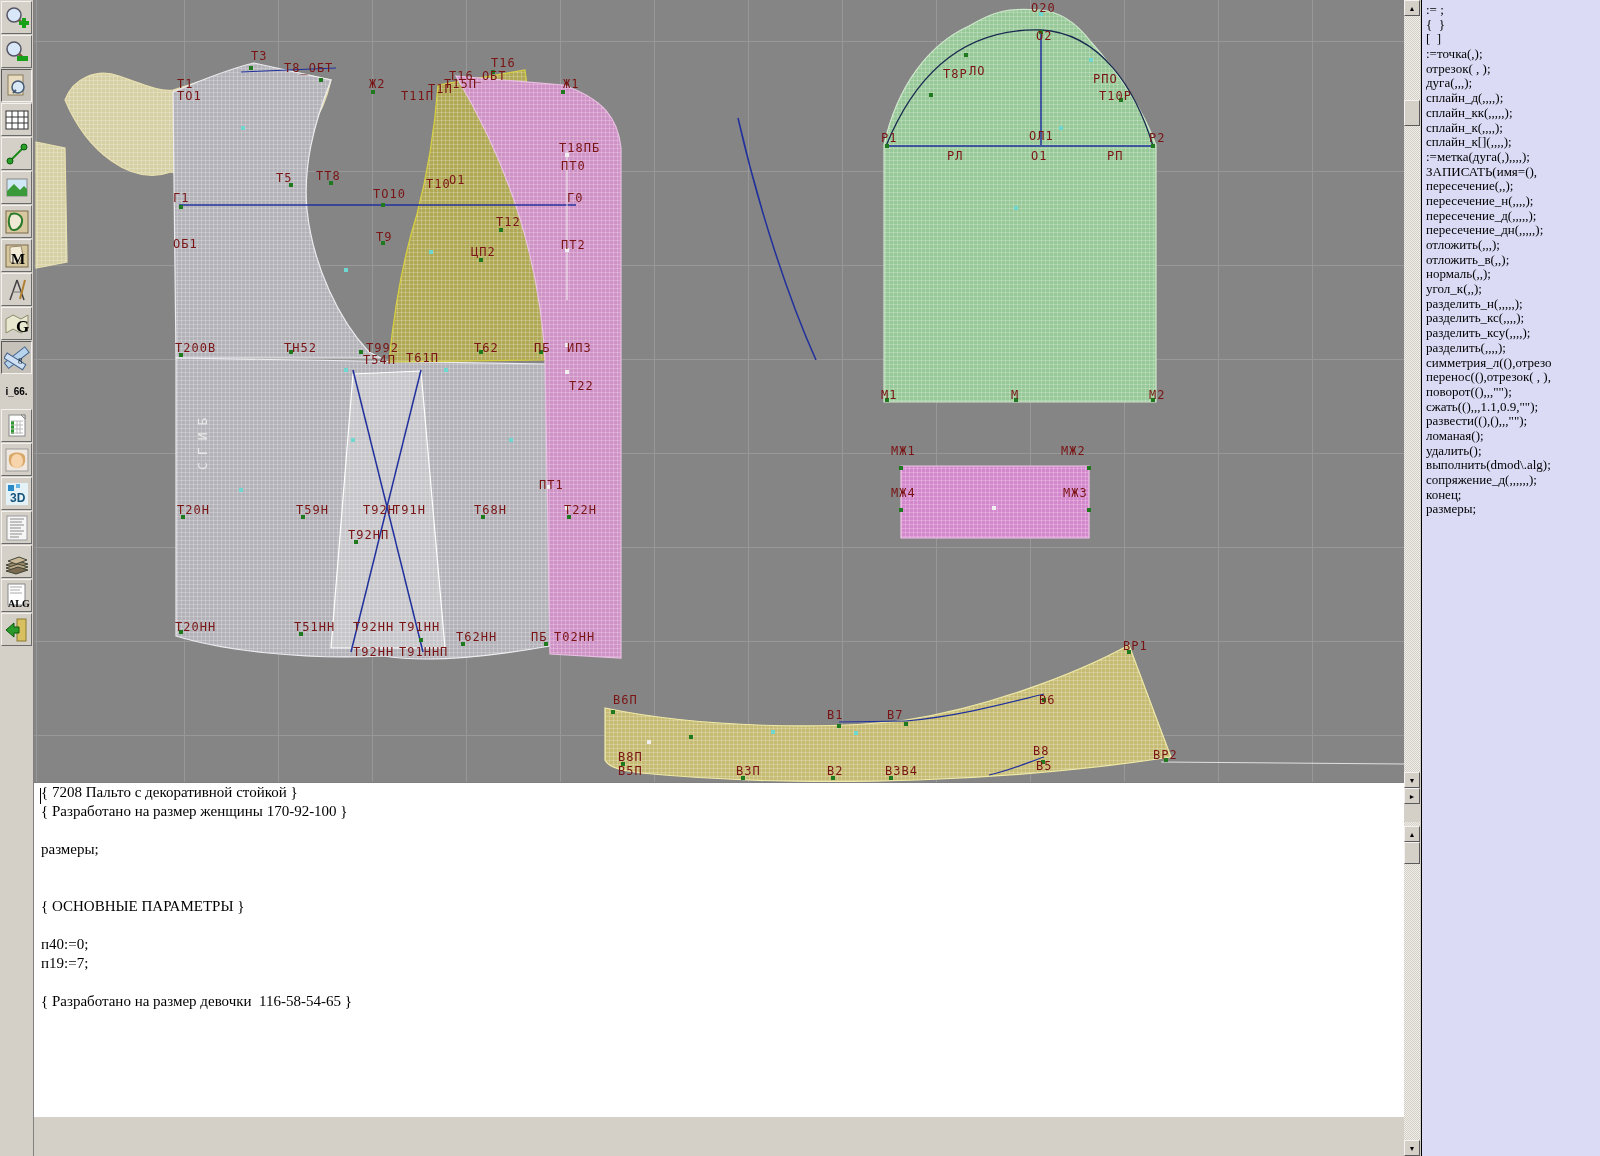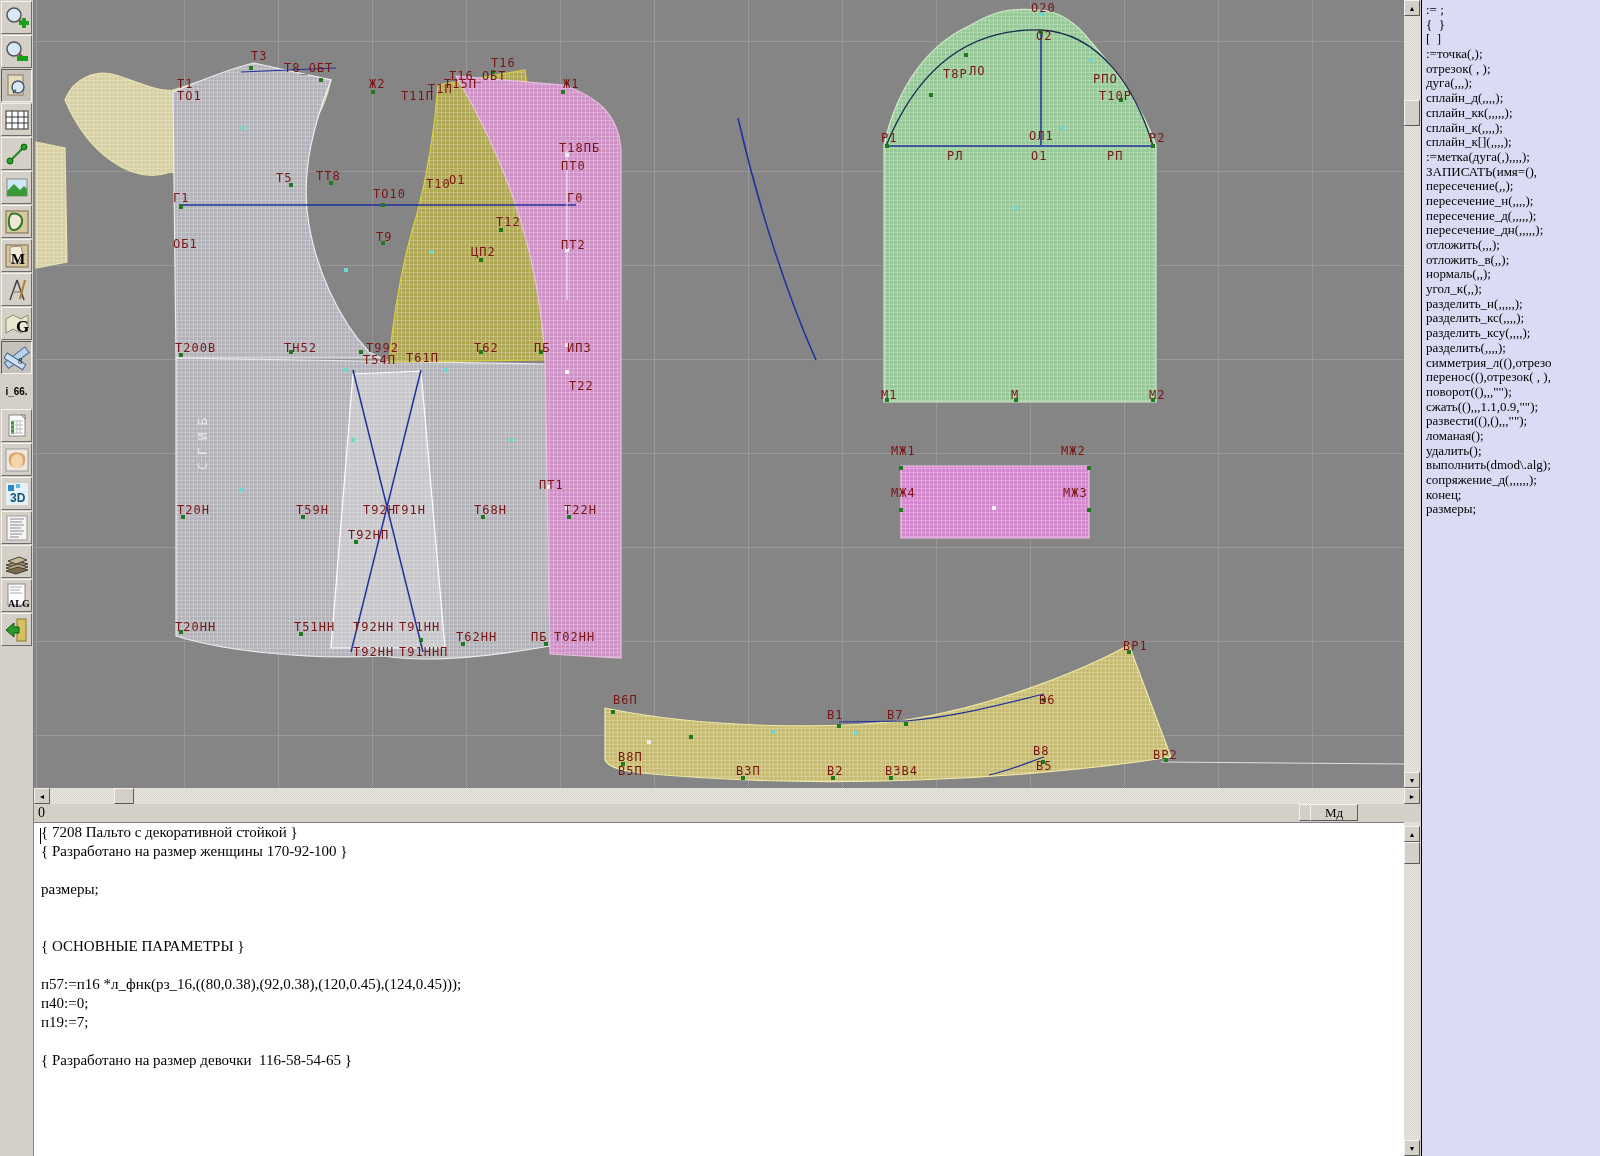--- a/index.html
+++ b/index.html
@@ -29,21 +29,21 @@
     display:flex;align-items:center;justify-content:center;font-size:7px;color:#000;}
   .sthumb{position:absolute;background:#d4d0c8;box-sizing:border-box;
     border:1px solid;border-color:#f4f2ee #5a5a5a #5a5a5a #f4f2ee;}
   
   #statusrow{position:absolute;left:34px;top:804px;width:1386px;height:18px;background:#d4d0c8;}
   #status-zero{position:absolute;left:4px;top:1px;font:14px "Liberation Serif",serif;color:#000;}
   .mbtn{position:absolute;top:0;width:48px;height:17px;background:#d4d0c8;box-sizing:border-box;
     border:1px solid;border-color:#f4f2ee #5a5a5a #5a5a5a #f4f2ee;
     font:13px "Liberation Serif",serif;text-align:center;color:#000;}
   
-  #editor{position:absolute;left:34px;top:822px;width:1370px;height:334px;background:#ffffff;
+  #editor{position:absolute;left:34px;top:782px;width:1370px;height:334px;background:#ffffff;
     border-top:1px solid #808080;overflow:hidden;}
   #editor .eline{font:15px "Liberation Serif",serif;color:#000;height:19px;line-height:19px;
     white-space:pre;padding-left:7px;}
   #caret{position:absolute;left:6px;top:5px;width:1px;height:16px;background:#000;}
   
   #sidebar{position:absolute;left:1421px;top:0;width:179px;height:1156px;background:#dbdbf6;
     border-left:1px solid #000;overflow:hidden;}
   #sidebar .cmd{font:13px "Liberation Serif",serif;color:#000;height:14.7px;line-height:14.7px;
     white-space:pre;padding-left:4px;}
   #cmdlist{padding-top:3px;}
@@ -414,21 +414,20 @@
 <div id="editor">
   <div id="caret"></div>
 <div class="eline">{ 7208 Пальто с декоративной стойкой }</div>
     <div class="eline">{ Разработано на размер женщины 170-92-100 }</div>
     <div class="eline"></div>
     <div class="eline">размеры;</div>
     <div class="eline"></div>
     <div class="eline"></div>
     <div class="eline">{ ОСНОВНЫЕ ПАРАМЕТРЫ }</div>
     <div class="eline"></div>
-    <div class="eline">п57:=п16 *л_фнк(рз_16,((80,0.38),(92,0.38),(120,0.45),(124,0.45)));</div>
     <div class="eline">п40:=0;</div>
     <div class="eline">п19:=7;</div>
     <div class="eline"></div>
     <div class="eline">{ Разработано на размер девочки  116-58-54-65 }</div>
   </div>
 <div class="sb" style="left:1404px;top:822px;width:16px;height:334px;"></div>
 <div class="sbtn" style="left:1404px;top:826px;">▲</div>
 <div class="sthumb" style="left:1404px;top:842px;width:16px;height:22px;"></div>
 <div class="sbtn" style="left:1404px;top:1140px;">▼</div>
 

